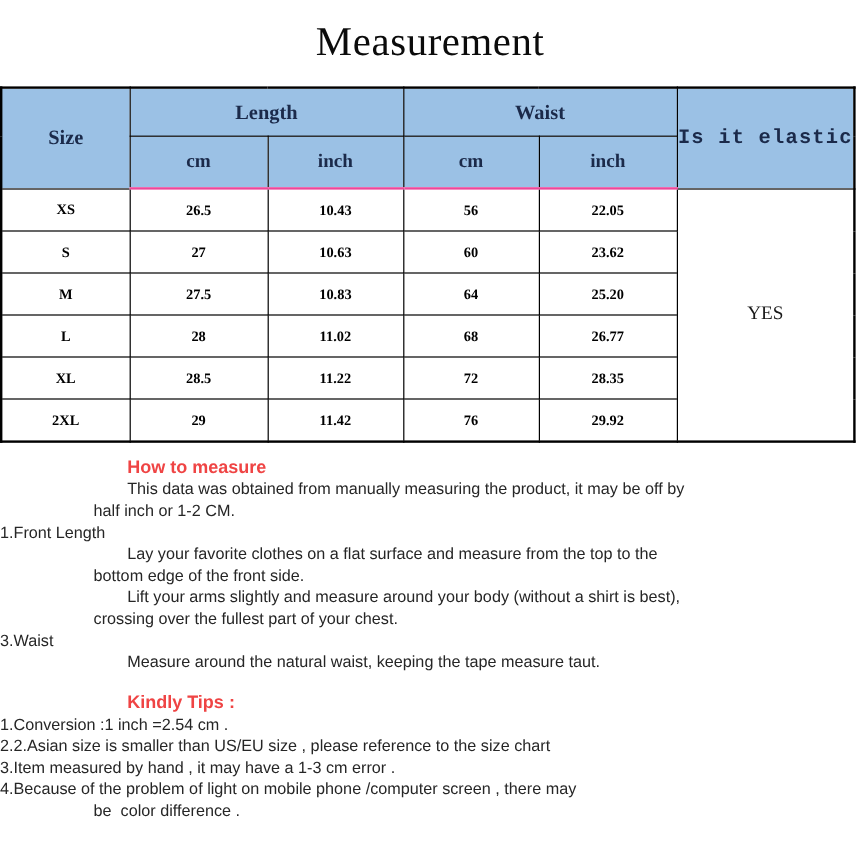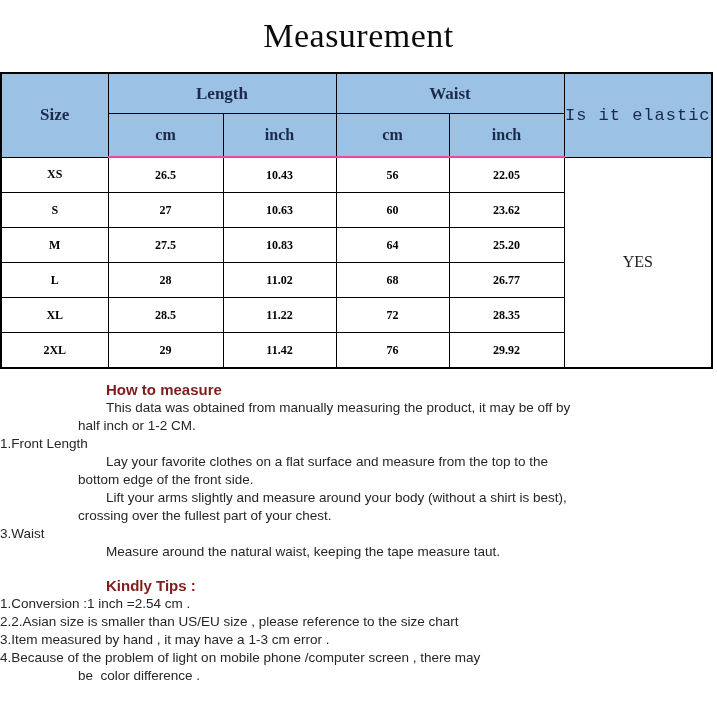--- a/index.html
+++ b/index.html
@@ -46,21 +46,21 @@
     color: #1B2A4A;
     font-family: "Liberation Serif", serif;
     font-weight: bold;
   }
   tr.hdr-group th { height: 39px; font-size: 17px; }
   tr.hdr-sub   th { height: 42px; font-size: 16px; }
   thead tr.hdr-sub th { border-bottom: 2px solid #ec4899; }
   th.elastic-hdr {
     font-family: "Liberation Mono", monospace;
     font-size: 14px;
-    font-weight: normal;
+    font-weight: bold;
     letter-spacing: 1px;
   }
   tbody td {
     height: 34px;
     font-family: "Liberation Serif", serif;
     font-weight: bold;
     font-size: 12px;
     color: #000;
     background: #fff;
   }
@@ -75,21 +75,21 @@
   .line {
     font-family: "Liberation Sans", sans-serif;
     font-size: 13.5px;
     line-height: 18px;
     color: #262626;
     white-space: pre-wrap;
   }
   .sec-h {
     font-size: 15px;
     font-weight: bold;
-    color: #7f1d1d;
+    color: #ef4444;
   }
   .ind-first { padding-left: 106px; }
   .ind-num   { }
   .ind-cont  { padding-left: 78px; }
   .tips { margin-top: 16px; }
 </style>
 </head>
 <body>
 
 <div class="page">

